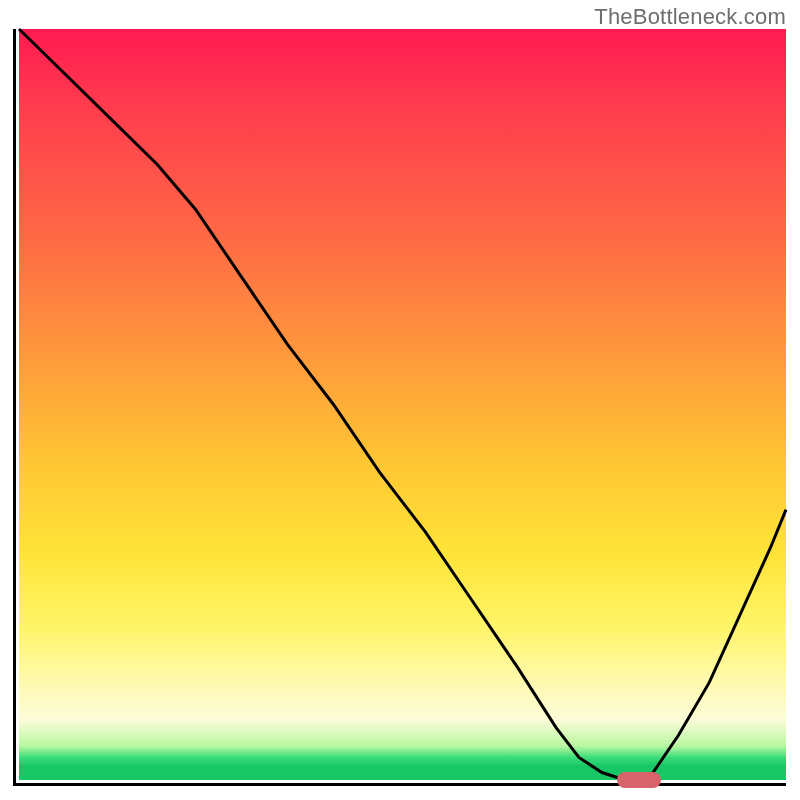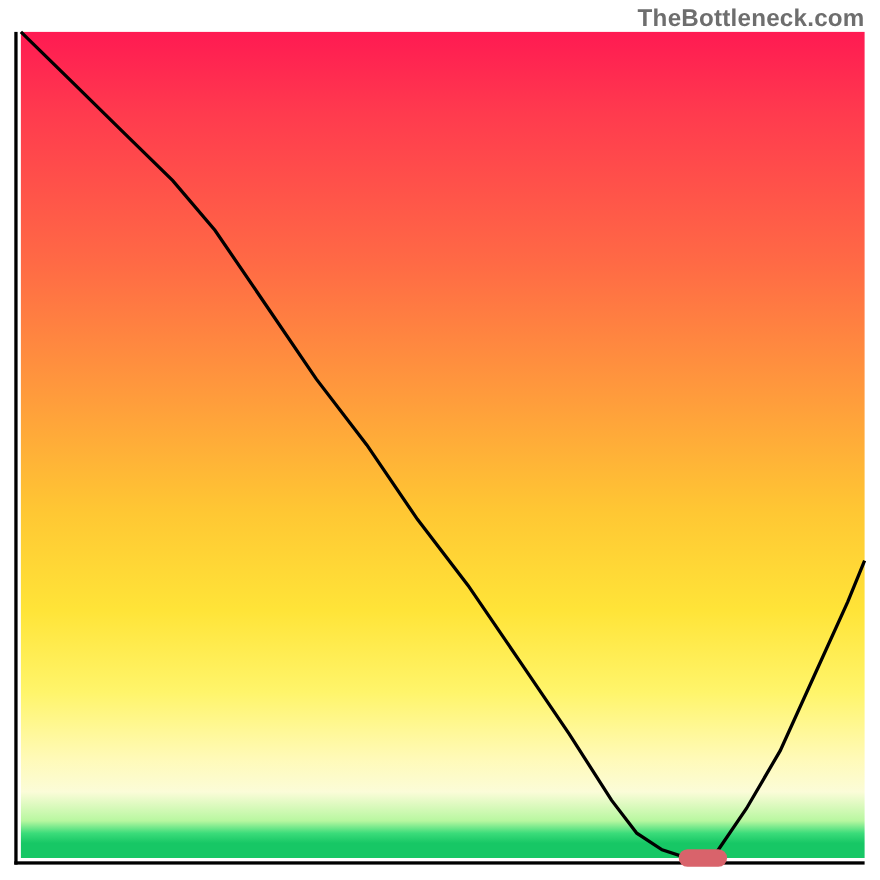--- a/index.html
+++ b/index.html
@@ -14,21 +14,21 @@
     position: relative;
     width: 800px;
     height: 800px;
   }
   .watermark {
     position: absolute;
     top: 4px;
     right: 14px;
     color: #6e6e6e;
     font-size: 22px;
-    font-weight: 700;
+    font-weight: 400;
     letter-spacing: 0.2px;
     z-index: 40;
   }
   .plot-frame {
     position: absolute;
     left: 13px;
     top: 29px;
     width: 773px;
     height: 757px;
     box-sizing: border-box;

